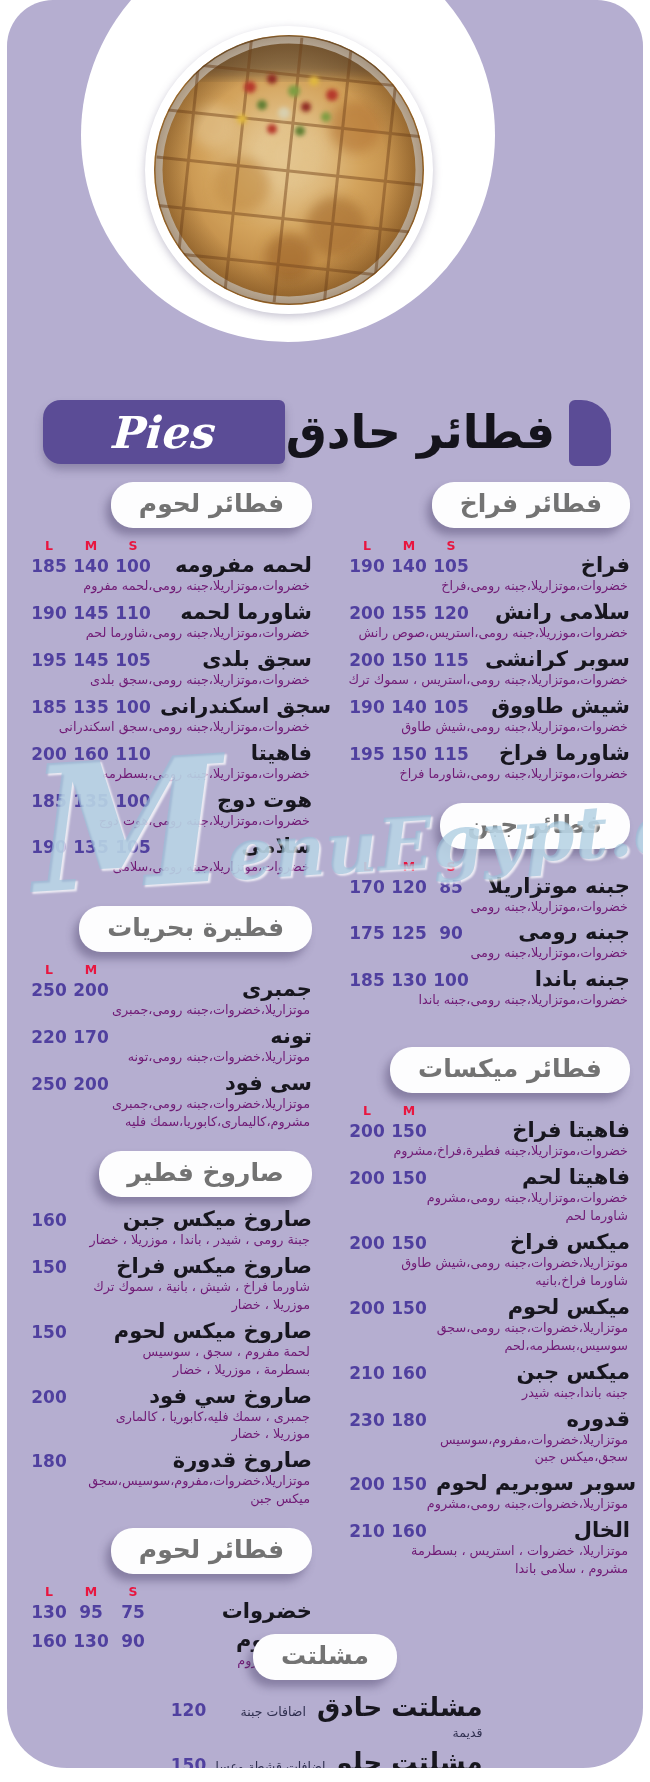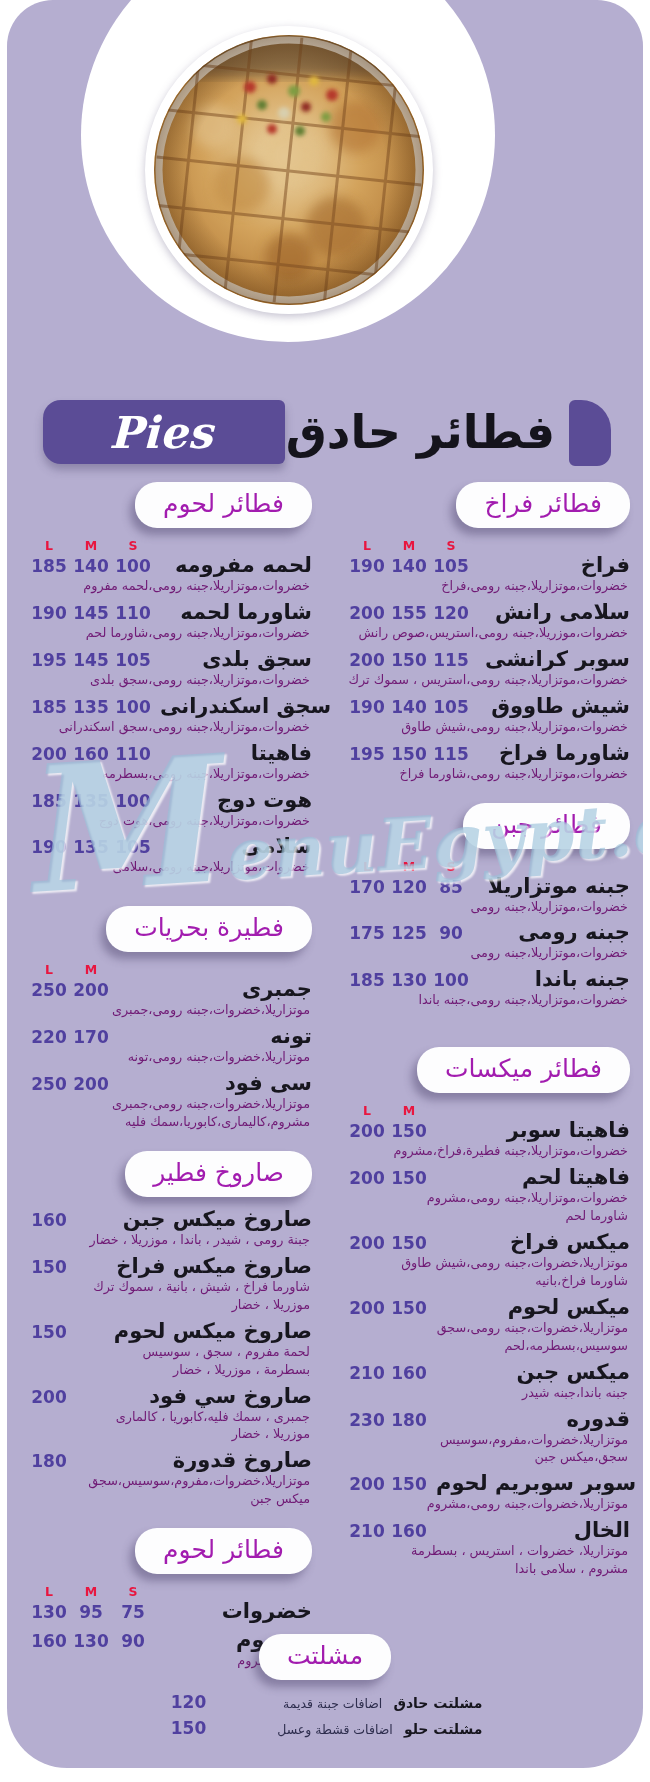--- a/index.html
+++ b/index.html
@@ -42,36 +42,36 @@
   .columns{position:absolute;top:476px;left:13px;right:13px;display:flex;gap:26px;z-index:1}
   .col{flex:1;min-width:0}
   .menu-section{margin-bottom:4px}
   .pill{
     width:max-content;margin:20px 0 10px auto;background:#fdfdfe;border-radius:22px;
     padding:7px 28px 10px;box-shadow:-5px 7px 9px rgba(70,60,100,.42);
   }
   .menu-section:first-child .pill{margin-top:6px}
   .col-right .menu-section:nth-child(3) .pill{margin-top:38px}
   .col-left  .menu-section:nth-child(2) .pill{margin-top:30px}
-  .pill-title{color:#a21caf;font-size:25px;font-weight:normal;white-space:nowrap}
+  .pill-title{color:#737373;font-size:25px;font-weight:bold;white-space:nowrap}
   .lms{display:grid;width:max-content;margin-left:8px;direction:ltr}
   .lms-letter{color:#e8163f;font-size:12.5px;font-weight:bold;text-align:center}
   .item{margin-bottom:5px}
   .item-main{display:flex;direction:ltr;justify-content:space-between;align-items:baseline;padding-left:8px}
   .prices{display:grid;direction:ltr;width:max-content;flex:none}
   .price{color:#50409f;font-size:17px;font-weight:bold;text-align:center}
   .iname{font-size:21px;font-weight:bold;color:#17161e;direction:rtl;white-space:nowrap;margin-left:6px}
   .idesc{direction:rtl;text-align:right;font-size:12.8px;color:#701a75;line-height:1.4;padding-right:2px}
   
   .bottom{position:absolute;top:1634px;left:0;right:0;display:flex;flex-direction:column;align-items:center;z-index:2}
   .bottom .pill{margin:0 0 12px 0}
   .brow{width:315px;display:flex;direction:ltr;justify-content:space-between;align-items:baseline;margin-bottom:6px}
   .bprice{color:#50409f;font-size:17px;font-weight:bold;width:42px;text-align:center;flex:none}
   .bname-wrap{direction:rtl;text-align:right}
-  .bname{font-size:14px;font-weight:bold;color:#17161e}
+  .bname{font-size:26px;font-weight:bold;color:#17161e}
   .bsuffix{font-size:12.5px;color:#2e2e4e;margin-right:6px}
   
   .watermark{
     position:absolute;top:742px;left:24px;width:618px;z-index:3;pointer-events:none;
     font-family:"DejaVu Serif",serif;font-style:italic;font-weight:bold;font-size:72px;
     color:rgba(152,192,216,.62);transform:rotate(-3.5deg);
     text-shadow:2px 2px 2px rgba(255,255,255,.75);white-space:nowrap;direction:ltr;
   }
   .watermark::first-letter{font-size:175px;line-height:.8}
 </style>
@@ -468,21 +468,21 @@
           <div class="lms" style="grid-template-columns: repeat(2, 42px);">
             <span class="lms-letter">L</span>
             <span class="lms-letter">M</span>
           </div>
           <div class="item">
             <div class="item-main">
               <div class="prices" style="grid-template-columns: repeat(2, 42px);">
                 <span class="price">200</span>
                 <span class="price">150</span>
               </div>
-              <div class="iname">فاهيتا سوبر</div>
+              <div class="iname">فاهيتا فراخ</div>
             </div>
             <div class="idesc">خضروات،موتزاريلا،جبنه فطيرة،فراخ،مشروم</div>
           </div>
           <div class="item">
             <div class="item-main">
               <div class="prices" style="grid-template-columns: repeat(2, 42px);">
                 <span class="price">200</span>
                 <span class="price">150</span>
               </div>
               <div class="iname">فاهيتا لحم</div>

